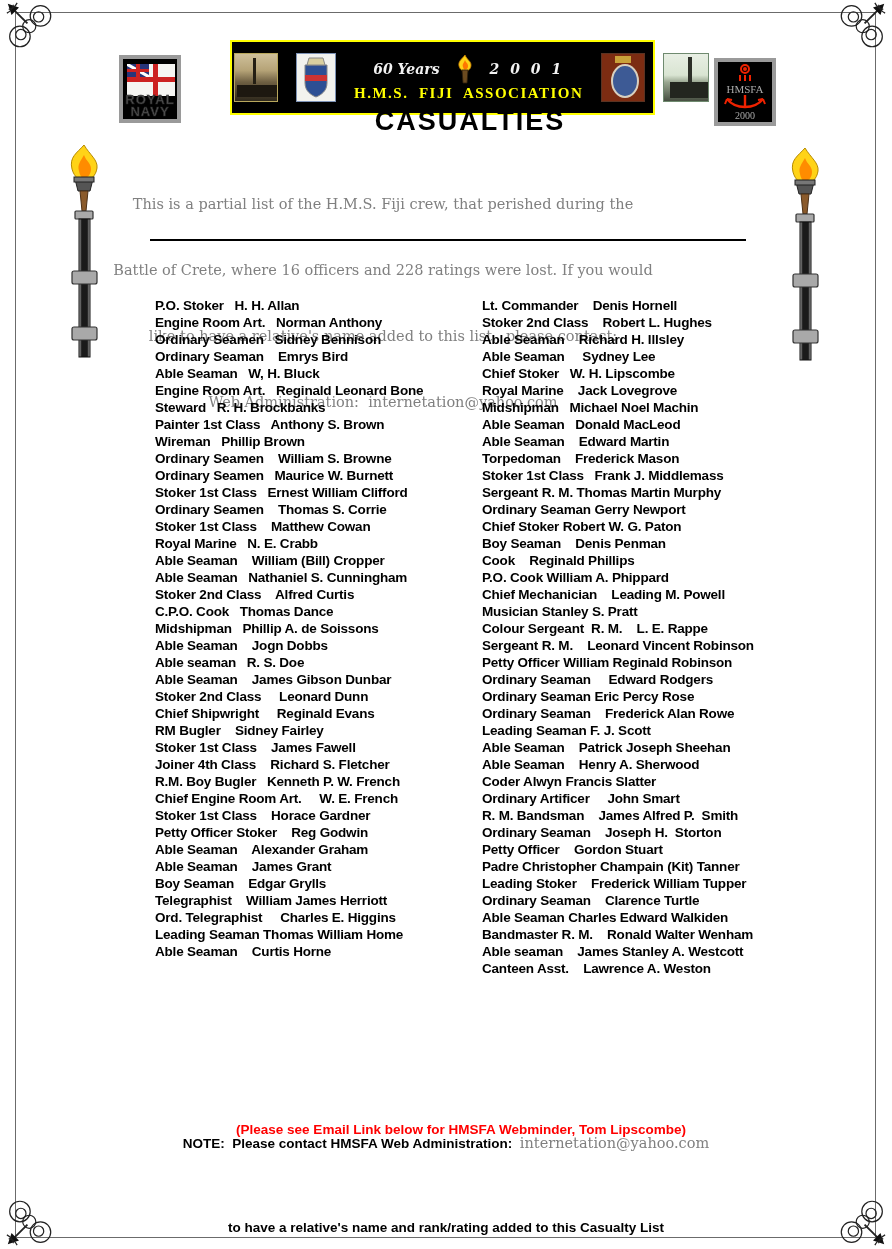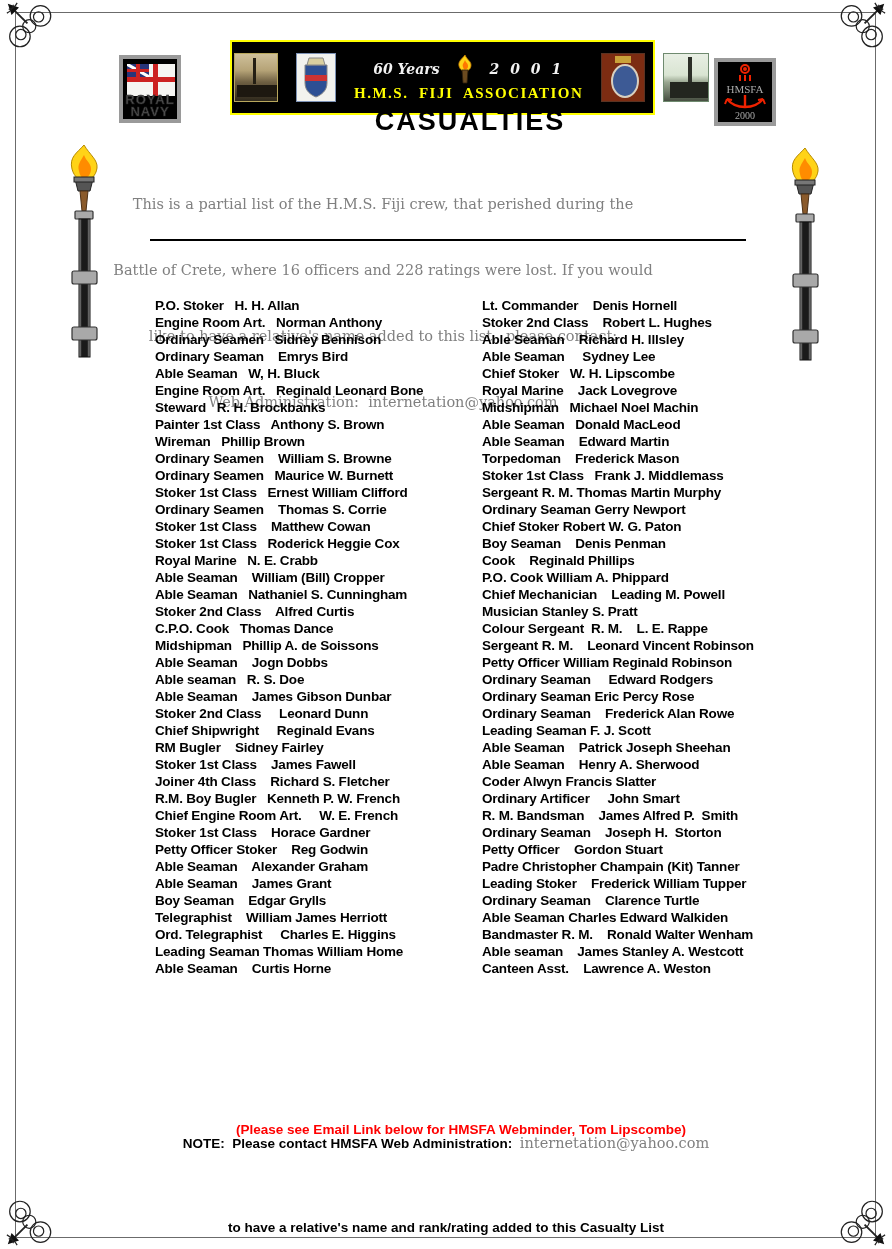--- a/index.html
+++ b/index.html
@@ -242,21 +242,20 @@
       <div class="crow"><span>Able Seaman</span>   <span>W, H. Bluck</span></div>
       <div class="crow"><span>Engine Room Art.</span>   <span>Reginald Leonard Bone</span></div>
       <div class="crow"><span>Steward</span>   <span>R. H. Brockbanks</span></div>
       <div class="crow"><span>Painter 1st Class</span>   <span>Anthony S. Brown</span></div>
       <div class="crow"><span>Wireman</span>   <span>Phillip Brown</span></div>
       <div class="crow"><span>Ordinary Seamen</span>   <span> William S. Browne</span></div>
       <div class="crow"><span>Ordinary Seamen</span>   <span>Maurice W. Burnett</span></div>
       <div class="crow"><span>Stoker 1st Class</span>   <span>Ernest William Clifford</span></div>
       <div class="crow"><span>Ordinary Seamen</span>   <span> Thomas S. Corrie</span></div>
       <div class="crow"><span>Stoker 1st Class</span>   <span> Matthew Cowan</span></div>
-      <div class="crow"><span>Stoker 1st Class</span>   <span>Roderick Heggie Cox</span></div>
       <div class="crow"><span>Royal Marine</span>   <span>N. E. Crabb</span></div>
       <div class="crow"><span>Able Seaman</span>   <span> William (Bill) Cropper</span></div>
       <div class="crow"><span>Able Seaman</span>   <span>Nathaniel S. Cunningham</span></div>
       <div class="crow"><span>Stoker 2nd Class</span>   <span> Alfred Curtis</span></div>
       <div class="crow"><span>C.P.O. Cook</span>   <span>Thomas Dance</span></div>
       <div class="crow"><span>Midshipman</span>   <span>Phillip A. de Soissons</span></div>
       <div class="crow"><span>Able Seaman</span>   <span> Jogn Dobbs</span></div>
       <div class="crow"><span>Able seaman</span>   <span>R. S. Doe</span></div>
       <div class="crow"><span>Able Seaman</span>   <span> James Gibson Dunbar</span></div>
       <div class="crow"><span>Stoker 2nd Class</span>   <span>  Leonard Dunn</span></div>

